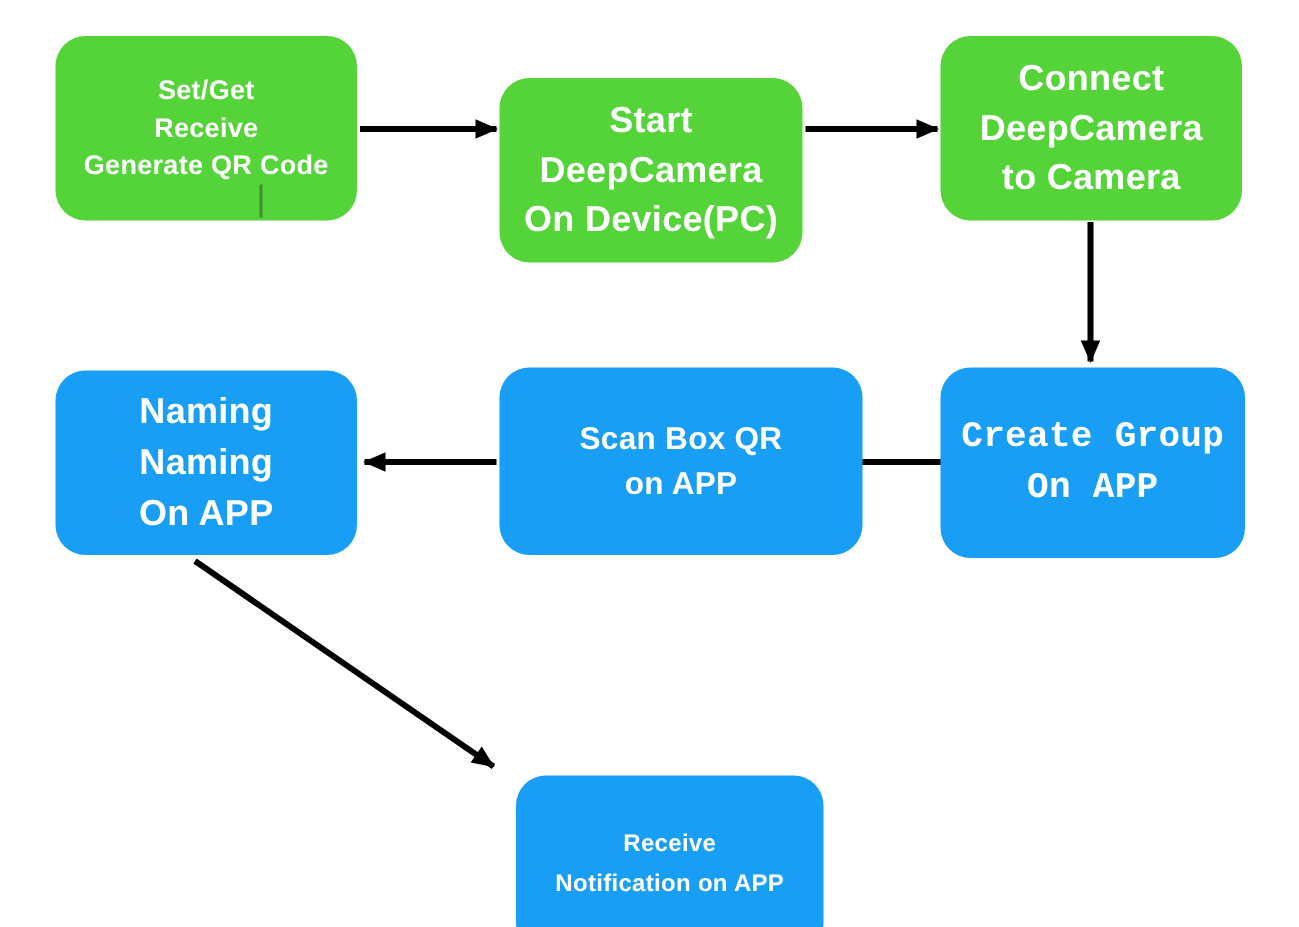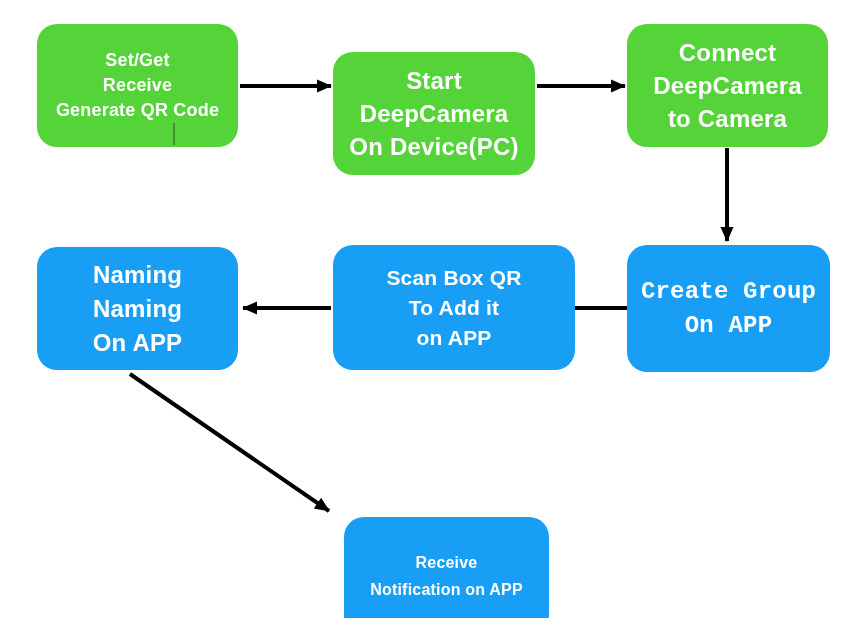--- a/index.html
+++ b/index.html
@@ -108,21 +108,20 @@
     <span class="line">to Camera</span>
   </div>
 
   <div class="node node-blue n-create">
     <span class="line">Create Group</span>
     <span class="line">On APP</span>
   </div>
 
   <div class="node node-blue n-scan">
     <span class="line">Scan Box QR</span>
-    <span class="line">To Add it</span>
     <span class="line">on APP</span>
   </div>
 
   <div class="node node-blue n-naming">
     <span class="line">Naming</span>
     <span class="line">Naming</span>
     <span class="line">On APP</span>
   </div>
 
   <div class="node node-blue n-receive">

